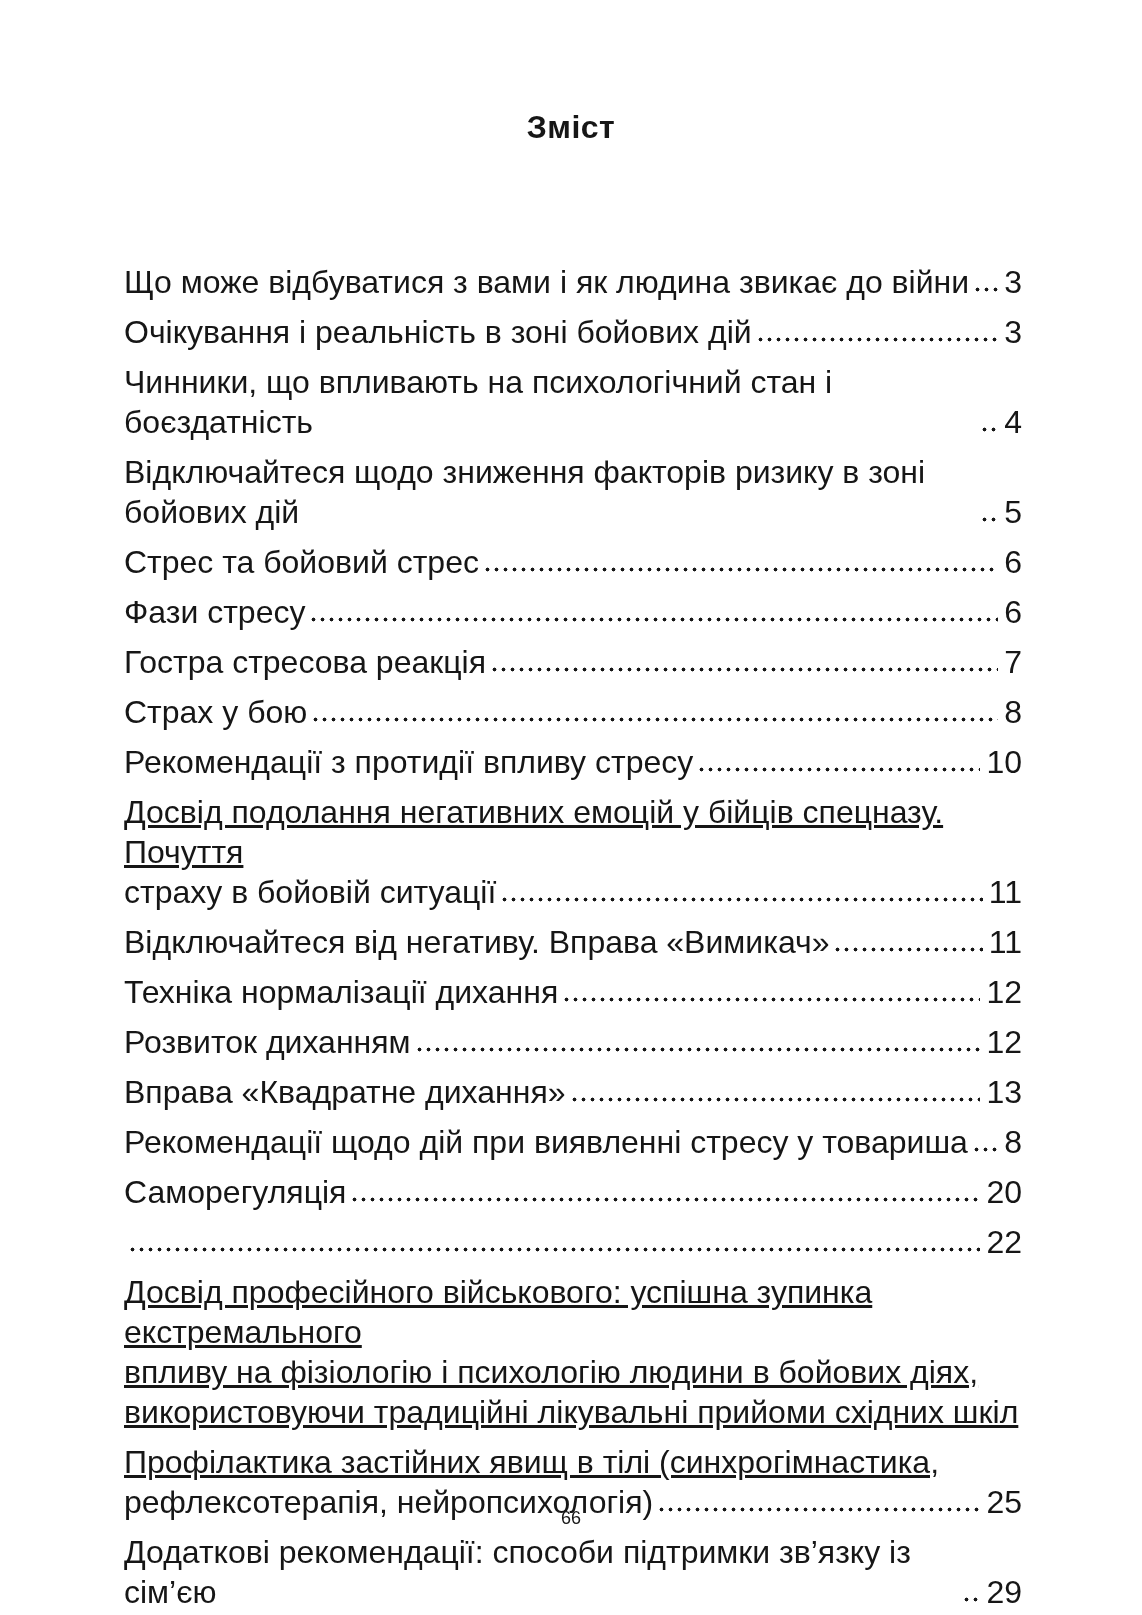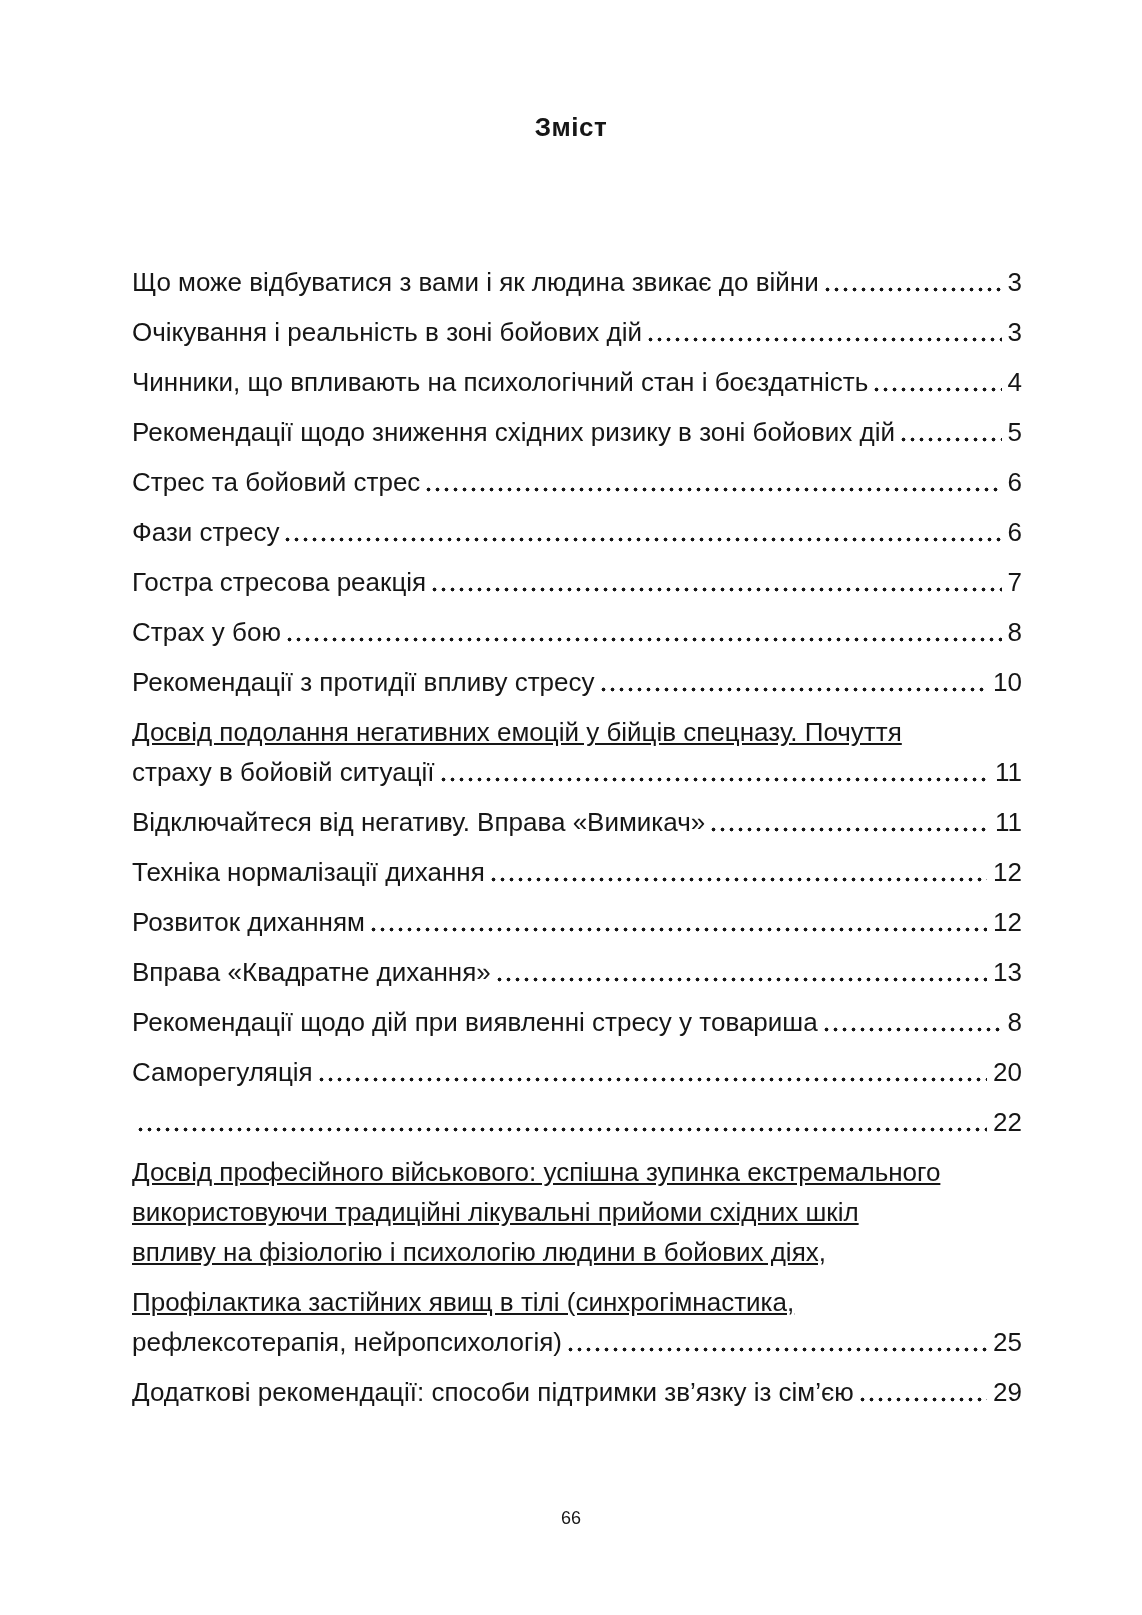--- a/index.html
+++ b/index.html
@@ -15,33 +15,33 @@
     color: #161616;
     overflow: hidden;
   }
   .page {
     position: absolute;
     inset: 0;
     padding: 108px 120px 0 120px;
     box-sizing: border-box;
   }
   .title {
-    font-size: 26px;
+    font-size: 32px;
     line-height: 38px;
     font-weight: 700;
     text-align: center;
     margin: 0 0 116px 0;
     letter-spacing: 0.5px;
   }
   .toc {
     width: 100%;
   }
   .toc-entry {
-    margin: 0 0 10px 12px;
-    font-size: 26px;
+    margin: 0 0 10px 4px;
+    font-size: 32px;
     line-height: 40px;
   }
   .entry-line {
     display: block;
     text-decoration: underline;
   }
   .last-line {
     display: flex;
     align-items: flex-end;
   }
@@ -98,21 +98,21 @@
   <div class="toc-entry">
     <div class="last-line">
       <span class="entry-text">Чинники, що впливають на психологічний стан і боєздатність</span>
       <span class="leader"></span>
       <span class="entry-page">4</span>
     </div>
   </div>
 
   <div class="toc-entry">
     <div class="last-line">
-      <span class="entry-text">Рекомендації щодо зниження східних ризику в зоні бойових дій</span>
+      <span class="entry-text">Відключайтеся щодо зниження факторів ризику в зоні бойових дій</span>
       <span class="leader"></span>
       <span class="entry-page">5</span>
     </div>
   </div>
 
   <div class="toc-entry">
     <div class="last-line">
       <span class="entry-text">Стрес та бойовий стрес</span>
       <span class="leader"></span>
       <span class="entry-page">6</span>
@@ -210,22 +210,22 @@
 
   <div class="toc-entry">
     <div class="last-line">
       <span class="leader"></span>
       <span class="entry-page">22</span>
     </div>
   </div>
 
   <div class="toc-entry">
     <div class="entry-line">Досвід професійного військового: успішна зупинка екстремального</div>
+        <div class="entry-line">впливу на фізіологію і психологію людини в бойових діях,</div>
         <div class="entry-line">використовуючи традиційні лікувальні прийоми східних шкіл</div>
-        <div class="entry-line">впливу на фізіологію і психологію людини в бойових діях,</div>
   </div>
 
   <div class="toc-entry">
     <div class="entry-line">Профілактика застійних явищ в тілі (синхрогімнастика,</div>
         <div class="last-line">
       <span class="entry-text">рефлексотерапія, нейропсихологія)</span>
       <span class="leader"></span>
       <span class="entry-page">25</span>
     </div>
   </div>

